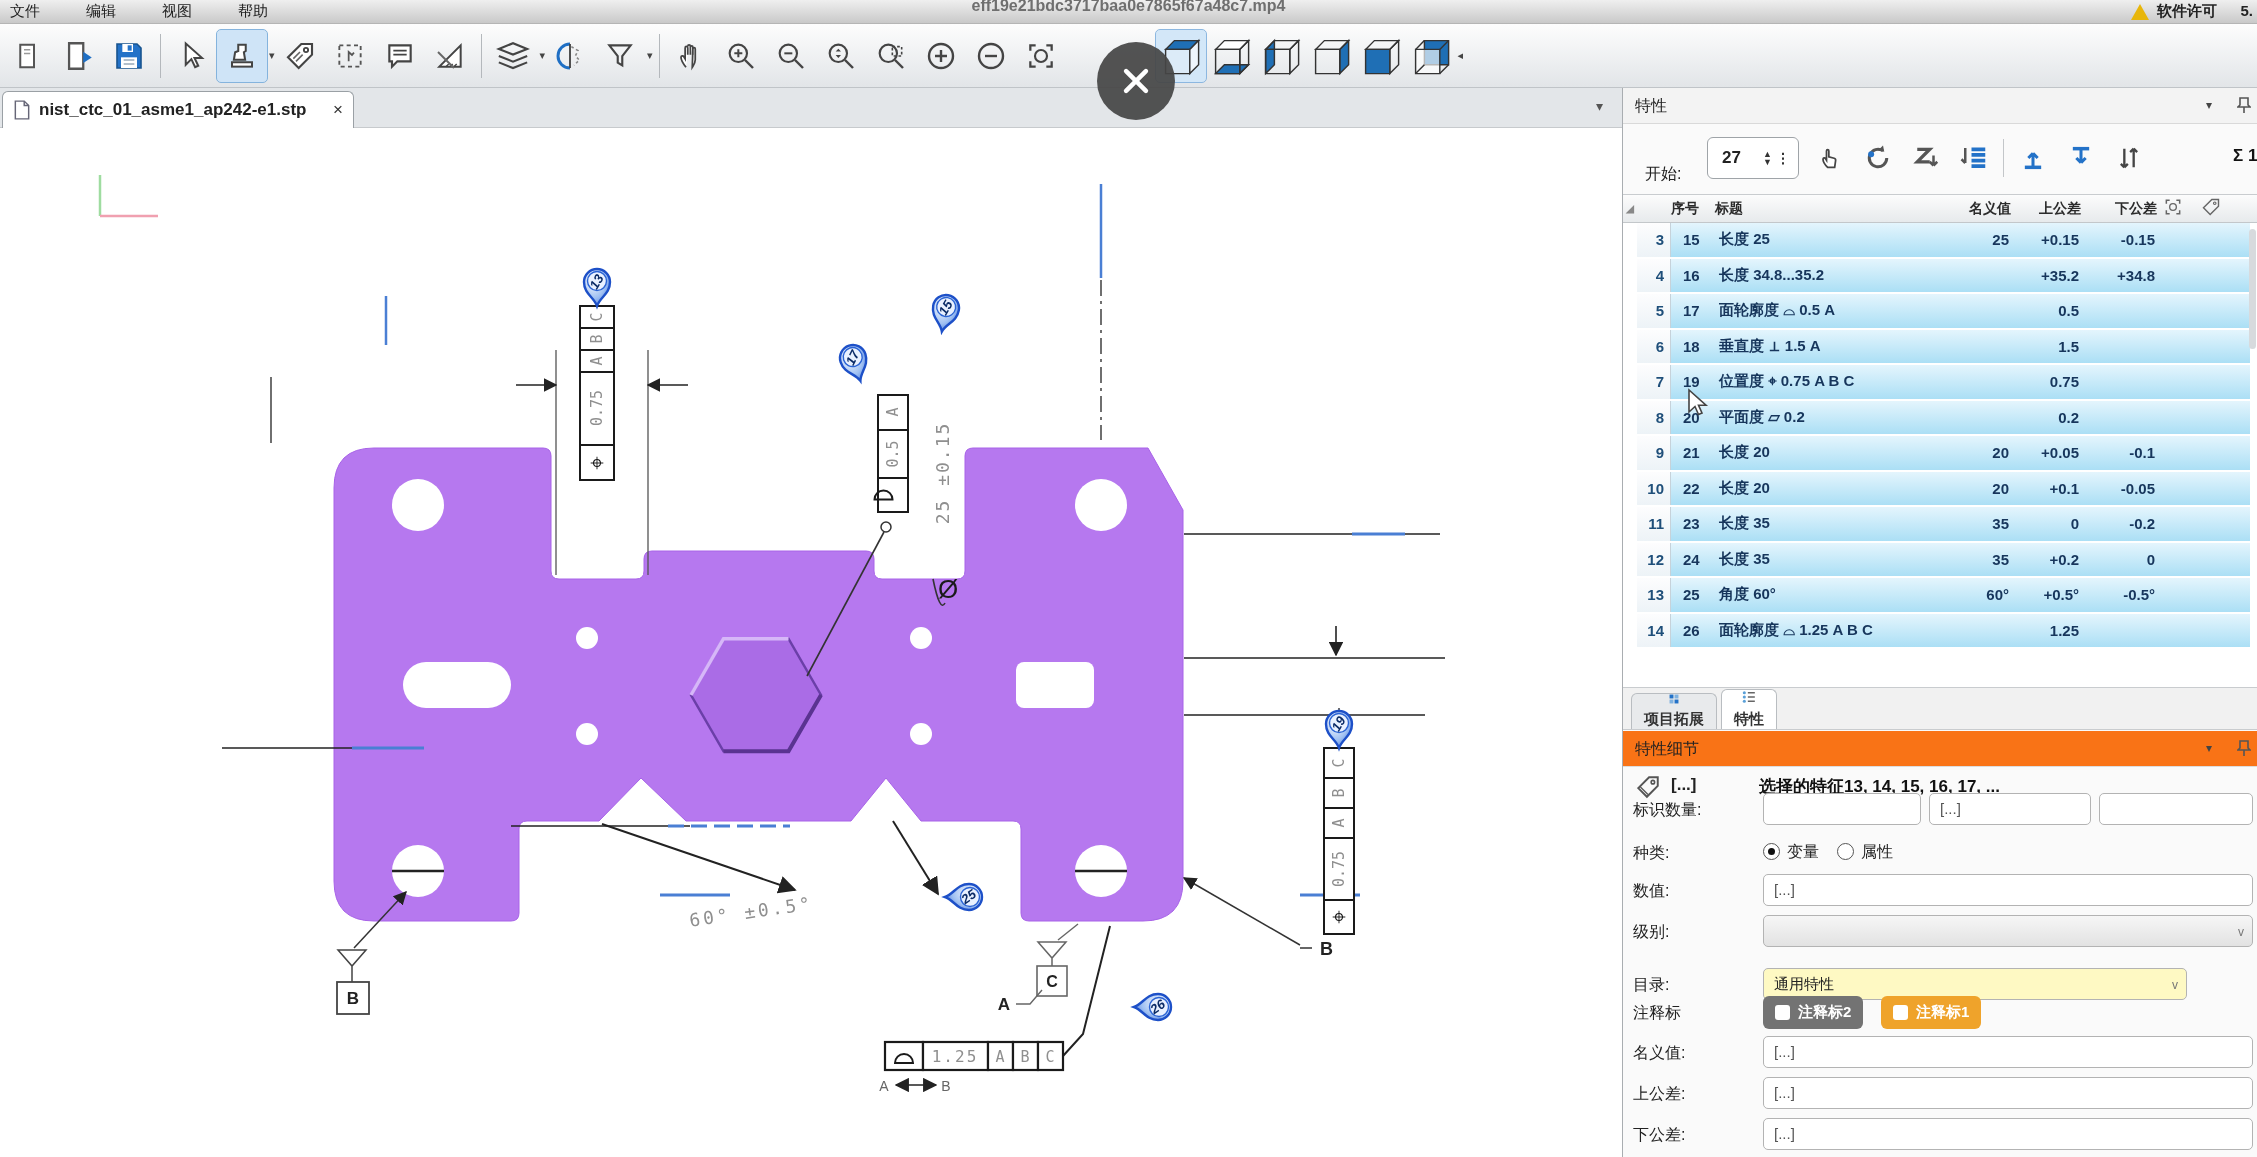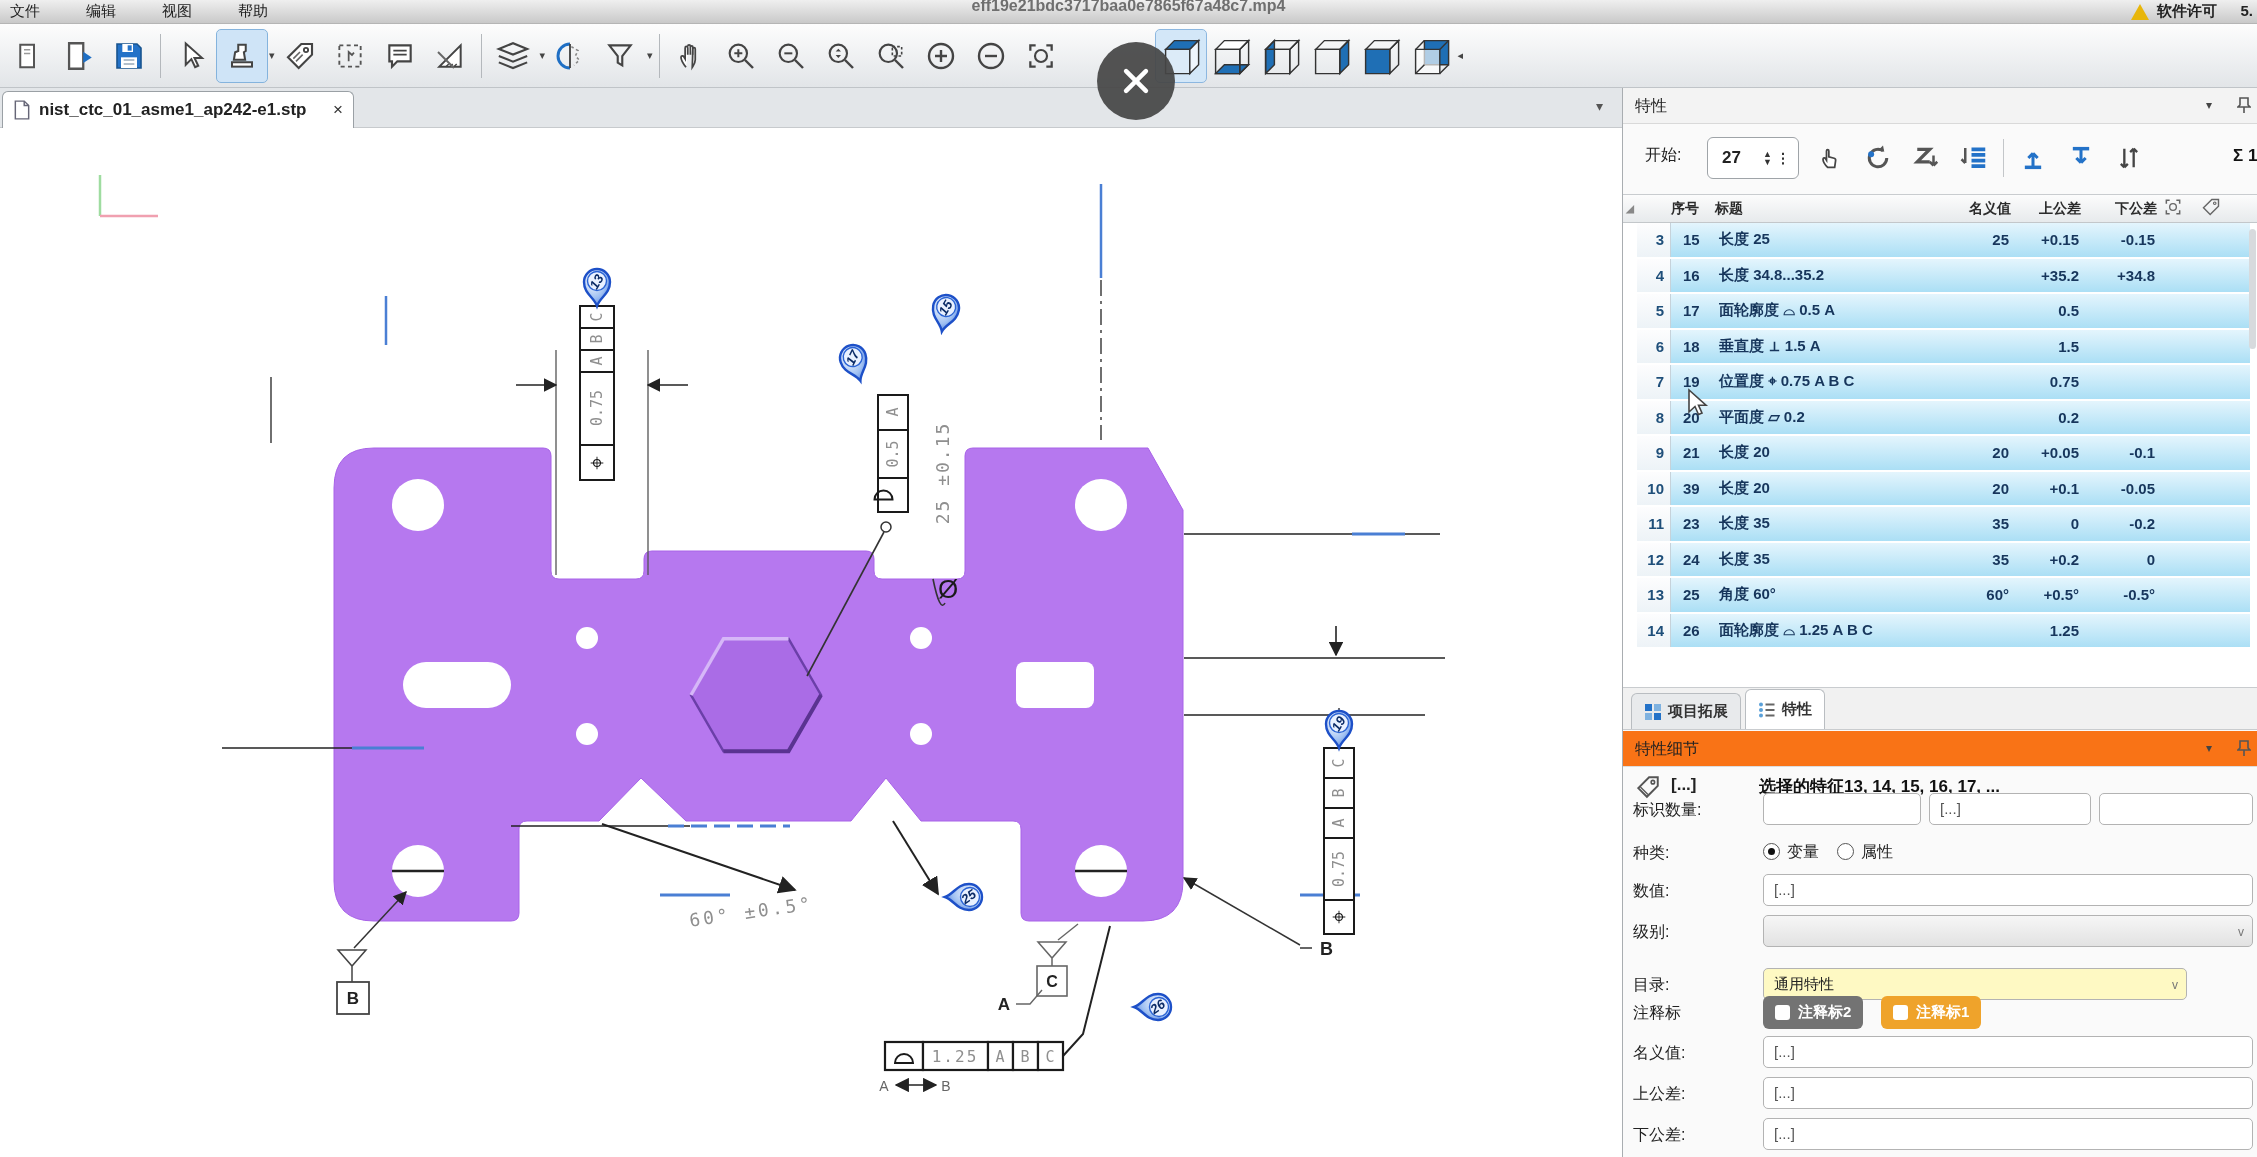--- a/index.html
+++ b/index.html
@@ -53,21 +53,21 @@
   
   .panel { position:absolute; left:1622px; top:88px; width:635px; height:1069px;
     background:#fafafa; border-left:1px solid #a9adb1; }
   .panel-header { position:absolute; left:0; width:635px; height:36px; background:#f3f3f3;
     border-bottom:1px solid #d9d9d9; }
   .panel-header .ph-title { position:absolute; left:12px; top:8px; font-size:16px; color:#222; }
   .ph-caret { position:absolute; left:583px; top:10px; font-size:12px; color:#444; }
   .ph-pin { position:absolute; left:614px; top:8px; }
 
   .startrow { position:absolute; left:0; top:36px; width:635px; height:70px; display:flex; align-items:center; }
-  .start-label { position:absolute; left:22px; top:21px; font-size:16px; color:#222; }
+  .start-label { position:absolute; left:22px; top:40px; font-size:16px; color:#222; }
   .spinbox { position:absolute; left:84px; top:13px; width:92px; height:42px; background:#fff;
     border:1px solid #9fa4a8; border-radius:6px; display:flex; align-items:center; }
   .spin-value { font-size:17px; font-weight:bold; color:#222; margin-left:14px; flex:1; }
   .spin-arrows { display:flex; flex-direction:column; font-size:9px; color:#333; line-height:8px; margin-right:4px; }
   .spin-dots { font-size:14px; color:#333; letter-spacing:0; margin-right:8px; font-weight:bold; }
   .prow-icons { position:absolute; left:188px; top:13px; display:flex; align-items:center; gap:10px; }
   .pibtn { width:38px; height:42px; display:flex; align-items:center; justify-content:center; }
   .psep { width:1px; height:38px; background:#c3c6c9; }
   .sum-badge { position:absolute; left:610px; top:22px; font-size:17px; font-weight:bold; color:#111; white-space:nowrap; }
 
@@ -89,21 +89,21 @@
     background:linear-gradient(#e4f5fd,#abdff5); }
   .c-seq { justify-content:flex-start; padding-left:12px; font-weight:bold; }
   .c-title { padding-left:4px; font-weight:bold; }
   .c-val { justify-content:flex-end; padding-right:8px; font-weight:bold; }
   .scrollhint { position:absolute; right:2px; top:34px; width:7px; height:120px; background:#d7dadd; border-radius:4px; }
 
   
   .btabs { position:absolute; left:0; top:600px; width:635px; height:42px; border-bottom:1px solid #c9cccf; background:#f1f1f1; display:flex; align-items:flex-end; padding-left:8px; gap:4px; }
   .btab { height:36px; display:flex; align-items:center; gap:6px; padding:0 12px;
     border:1px solid #b9bdc1; border-bottom:none; border-radius:6px 6px 0 0; background:#e8eaec;
-    font-size:15px; font-weight:bold; color:#333; }
+    font-size:15px; font-weight:bold; color:#333;flex-direction:column; }
   .btab.active { background:#fff; height:40px; }
 
   
   .dheader { position:absolute; left:0; top:643px; width:635px; height:36px; background:#f97316; border-bottom:1px solid #dcdcdc; }
   .dheader .ph-title { position:absolute; left:12px; top:8px; font-size:16px; color:#222; }
   .selrow { position:absolute; left:0; top:682px; width:635px; height:34px; }
   .sel-badge { position:absolute; left:48px; top:5px; font-size:17px; font-weight:bold; color:#222; }
   .sel-text { position:absolute; left:136px; top:5px; font-size:17px; font-weight:bold; color:#111; white-space:nowrap; }
   .frow { position:absolute; left:0; width:635px; height:34px; }
   .flabel { position:absolute; left:10px; top:7px; font-size:16px; color:#222; white-space:nowrap; }
@@ -704,21 +704,21 @@
     <div class="cell c-val">20</div>
     <div class="cell c-val">+0.05</div>
     <div class="cell c-val">-0.1</div>
     <div class="cell"></div>
     <div class="cell"></div>
   </div>
 
   <div class="trow">
     <div class="c-gut"></div>
     <div class="c-num">10</div>
-    <div class="cell c-seq">39</div>
+    <div class="cell c-seq">22</div>
     <div class="cell c-title">长度 20</div>
     <div class="cell c-val">20</div>
     <div class="cell c-val">+0.1</div>
     <div class="cell c-val">-0.05</div>
     <div class="cell"></div>
     <div class="cell"></div>
   </div>
 
   <div class="trow">
     <div class="c-gut"></div>

